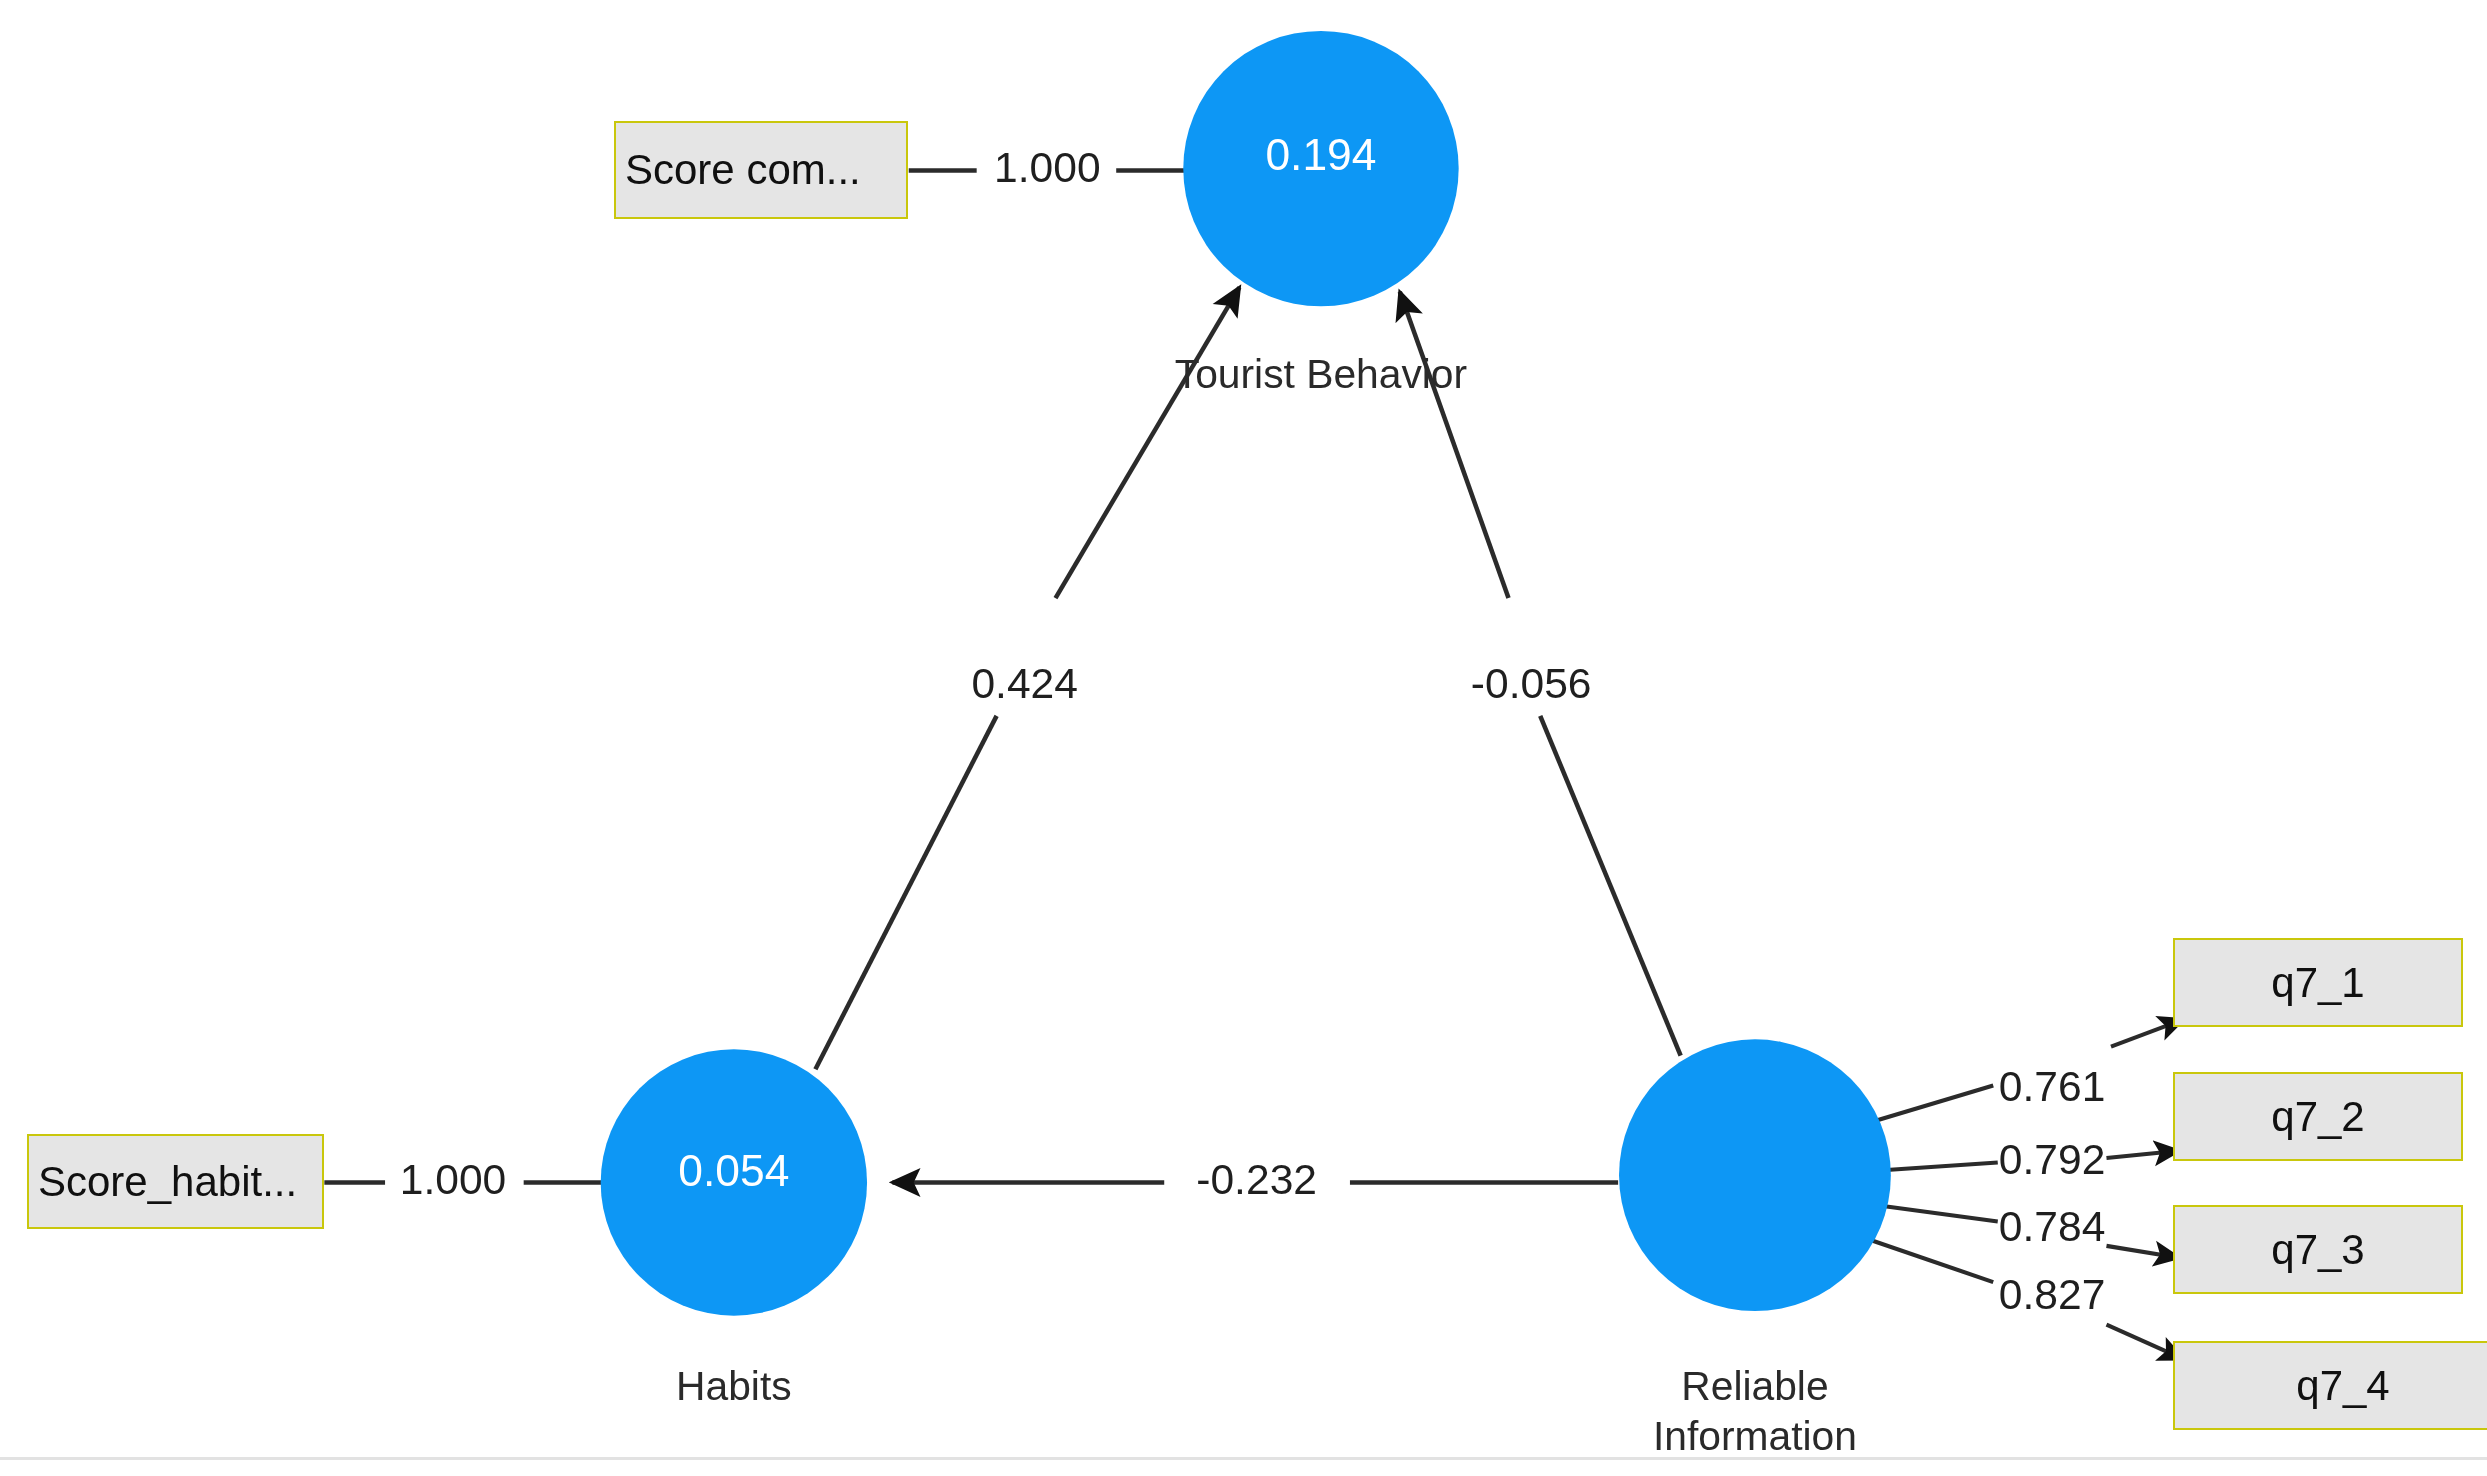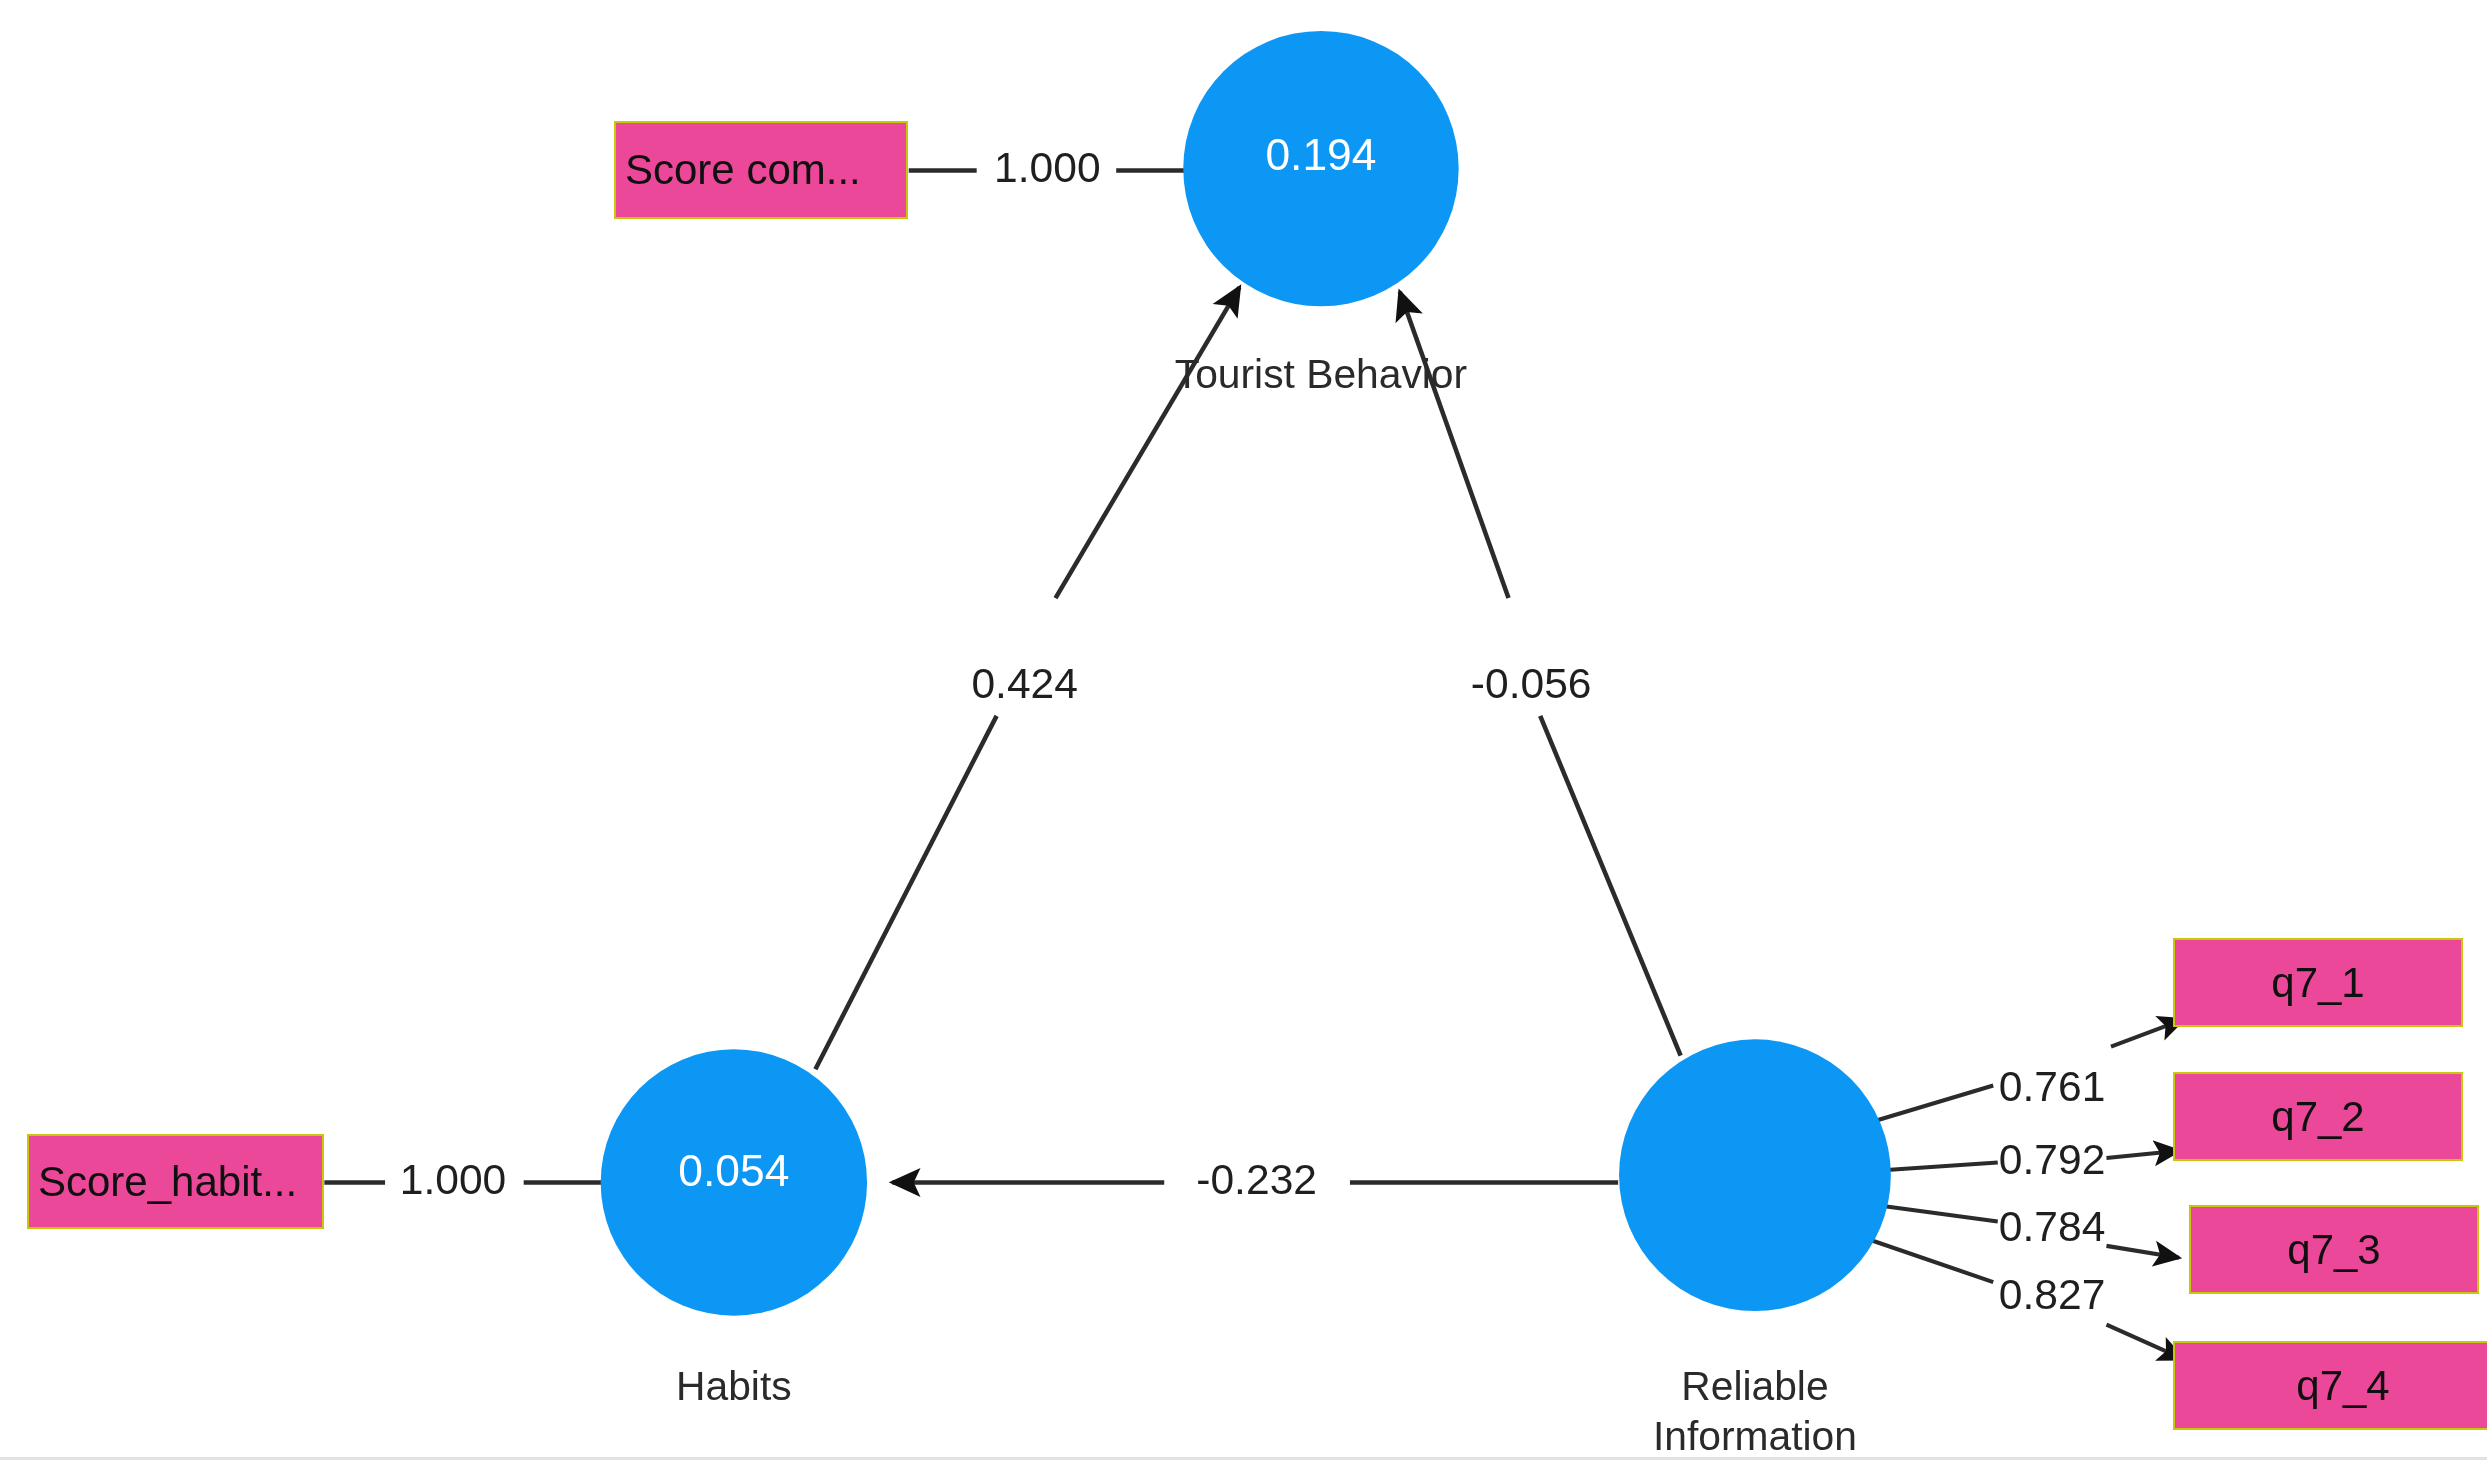--- a/index.html
+++ b/index.html
@@ -52,21 +52,21 @@
   }
   .edge-label-text {
     fill: #1f1f1f;
     font-family: "Liberation Sans", sans-serif;
     font-size: 47px;
     text-anchor: middle;
     dominant-baseline: middle;
   }
   .indicator-box {
     position: absolute;
-    background: #ec4899;
+    background: #e5e5e5;
     border: 2.7px solid #c9c70c;
     box-sizing: border-box;
     display: flex;
     align-items: center;
     font-family: "Liberation Sans", sans-serif;
     font-size: 42px;
     color: #101010;
   }
   .indicator-box.center {
     justify-content: center;
@@ -155,21 +155,21 @@
   </div>
 
   <div class="indicator-box center" style="left:2173px; top:938px; width:290px; height:89px;">
     <span>q7_1</span>
   </div>
 
   <div class="indicator-box center" style="left:2173px; top:1072px; width:290px; height:89px;justify-content:center;">
     <span>q7_2</span>
   </div>
 
-  <div class="indicator-box center" style="left:2173px; top:1205px; width:290px; height:89px;margin-left:16px;">
+  <div class="indicator-box center" style="left:2173px; top:1205px; width:290px; height:89px;">
     <span>q7_3</span>
   </div>
 
   <div class="indicator-box center" style="left:2173px; top:1341px; width:340px; height:89px;">
     <span>q7_4</span>
   </div>
 
   <div class="footer-divider"></div>
 
 </div>

